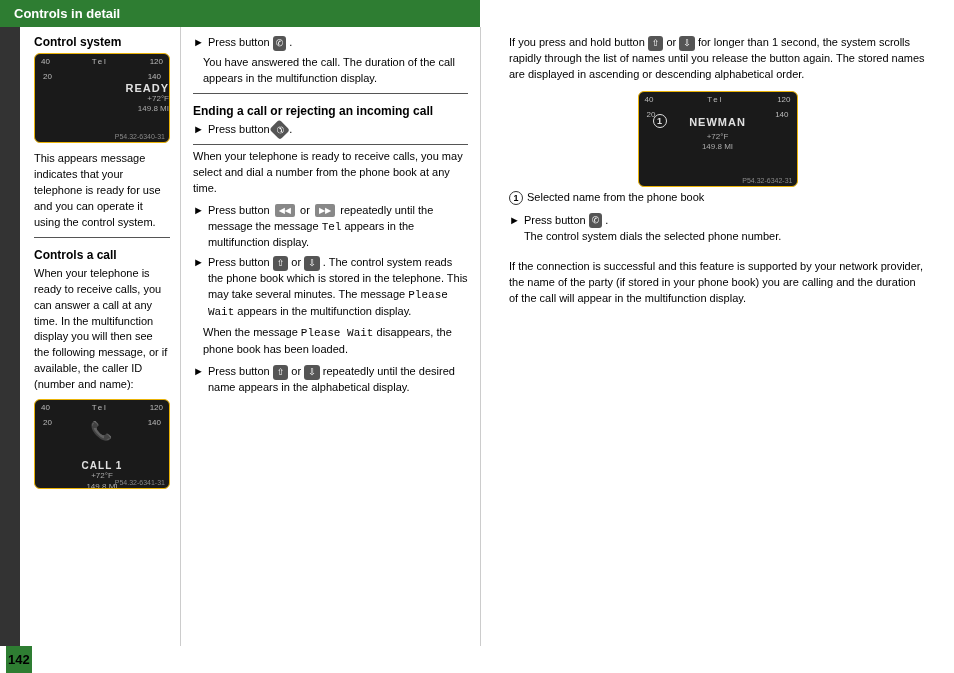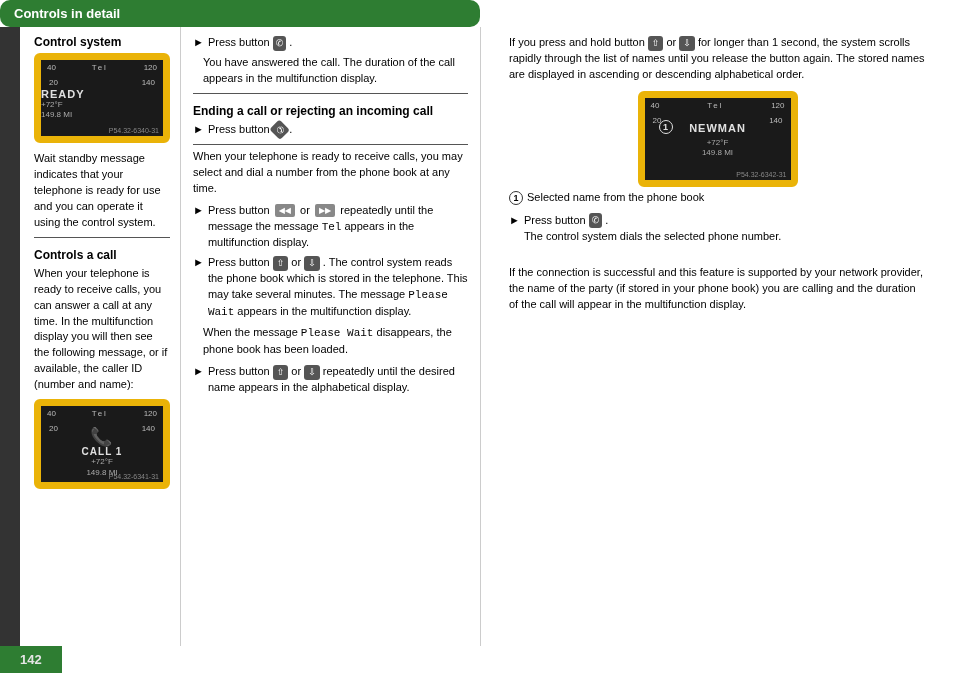--- a/index.html
+++ b/index.html
@@ -13,21 +13,20 @@
     }
 
     
     .header {
       background: #2e7d32;
       color: #fff;
       font-weight: bold;
       font-size: 13px;
       padding: 6px 14px;
       width: 480px;
-      border-radius: 10px;
     }
 
     
     .page-wrapper {
       display: flex;
       flex-direction: column;
       height: 673px;
     }
 
     
@@ -76,21 +75,21 @@
 
     
     .cluster-img {
       width: 136px;
       height: 90px;
       background: #1a1a1a;
       border-radius: 6px;
       position: relative;
       overflow: hidden;
       margin-bottom: 8px;
-      border: 7px solid #eab308;
+      border: 1px solid #eab308;
     }
 
     
     .bullet-item {
       display: flex;
       align-items: flex-start;
       margin-bottom: 4px;
       font-size: 11px;
       line-height: 1.45;
     }
@@ -165,26 +164,27 @@
       font-size: 11px;
     }
 
     .page-footer-row {
       display: flex;
       align-items: stretch;
     }
 
     .footer-num {
       background: #2e7d32;
-      color: #e5e5e5;
+      color: #000000;
       font-weight: bold;
       font-size: 13px;
-      padding: 6px 20px;
+      padding: 6px 2px;
       display: flex;
       align-items: center;
+      margin-left: 6px;
     }
 
     
     .circle-num {
       display: inline-flex;
       align-items: center;
       justify-content: center;
       width: 14px;
       height: 14px;
       border-radius: 50%;
@@ -236,48 +236,48 @@
       <div class="cluster-img">
         <div style="position:absolute;top:3px;left:0;right:0;display:flex;justify-content:space-between;padding:0 6px;">
           <span style="color:#bbb;font-size:8px;">40</span>
           <span style="color:#bbb;font-size:8px;letter-spacing:2px;">Tel</span>
           <span style="color:#bbb;font-size:8px;">120</span>
         </div>
         <div style="position:absolute;top:18px;left:0;right:0;display:flex;justify-content:space-between;padding:0 8px;">
           <span style="color:#bbb;font-size:8px;">20</span>
           <span style="color:#bbb;font-size:8px;">140</span>
         </div>
-        <div style="position:absolute;top:28px;left:0;right:0;text-align:left;">
+        <div style="position:absolute;top:28px;left:0;right:0;text-align:right;padding-left:39px;">
           <div style="color:#e0e0e0;font-size:11px;font-weight:bold;letter-spacing:1px;">READY</div>
           <div style="color:#aaa;font-size:8px;line-height:1.3;">+72°F<br>149.8 MI</div>
         </div>
         <div style="position:absolute;bottom:2px;right:4px;color:#888;font-size:7px;">P54.32-6340-31</div>
       </div>
 
-      <p class="body-text">Wait standby message indicates that your telephone is ready for use and you can operate it using the control system.</p>
+      <p class="body-text">This appears message indicates that your telephone is ready for use and you can operate it using the control system.</p>
 
       <hr class="section-rule">
       <div class="section-title">Controls a call</div>
       <p class="body-text">When your telephone is ready to receive calls, you can answer a call at any time. In the multifunction display you will then see the following message, or if available, the caller ID (number and name):</p>
 
       <div class="cluster-img">
         <div style="position:absolute;top:3px;left:0;right:0;display:flex;justify-content:space-between;padding:0 6px;">
           <span style="color:#bbb;font-size:8px;">40</span>
           <span style="color:#bbb;font-size:8px;letter-spacing:2px;">Tel</span>
           <span style="color:#bbb;font-size:8px;">120</span>
         </div>
         <div style="position:absolute;top:18px;left:0;right:0;display:flex;justify-content:space-between;padding:0 8px;">
           <span style="color:#bbb;font-size:8px;">20</span>
           <span style="color:#bbb;font-size:8px;">140</span>
         </div>
 
         <div style="position:absolute;top:20px;left:0;right:0;text-align:center;">
           <span style="color:#e0e0e0;font-size:18px;">📞</span>
         </div>
-        <div style="position:absolute;top:40px;left:0;right:0;text-align:center;">
+        <div style="position:absolute;top:60px;left:0;right:0;text-align:center;">
           <div style="color:#e0e0e0;font-size:10px;font-weight:bold;letter-spacing:1px;">CALL 1</div>
           <div style="color:#aaa;font-size:8px;line-height:1.3;">+72°F<br>149.8 MI</div>
         </div>
         <div style="position:absolute;bottom:2px;right:4px;color:#888;font-size:7px;">P54.32-6341-31</div>
       </div>
     </div>
 
     <div class="mid-col">
       <div style="height:8px;"></div>
 
@@ -391,21 +391,21 @@
       <div class="bullet-item" style="margin-top:8px;">
         <span class="bullet-arrow">►</span>
         <span class="bullet-text">
           <span>Press button</span>
           <span class="icon-phone-up">✆</span>
           .<br>
           <span>The control system dials the selected phone number.</span>
         </span>
       </div>
 
-      <p class="body-text" style="margin-top:20px;">If the connection is successful and this feature is supported by your network provider, the name of the party (if stored in your phone book) you are calling and the duration of the call will appear in the multifunction display.</p>
+      <p class="body-text" style="margin-top:14px;">If the connection is successful and this feature is supported by your network provider, the name of the party (if stored in your phone book) you are calling and the duration of the call will appear in the multifunction display.</p>
     </div>
 
   </div>
 
   <div class="page-footer-row">
     <div class="footer-num">142</div>
   </div>
 
 </div>
 

